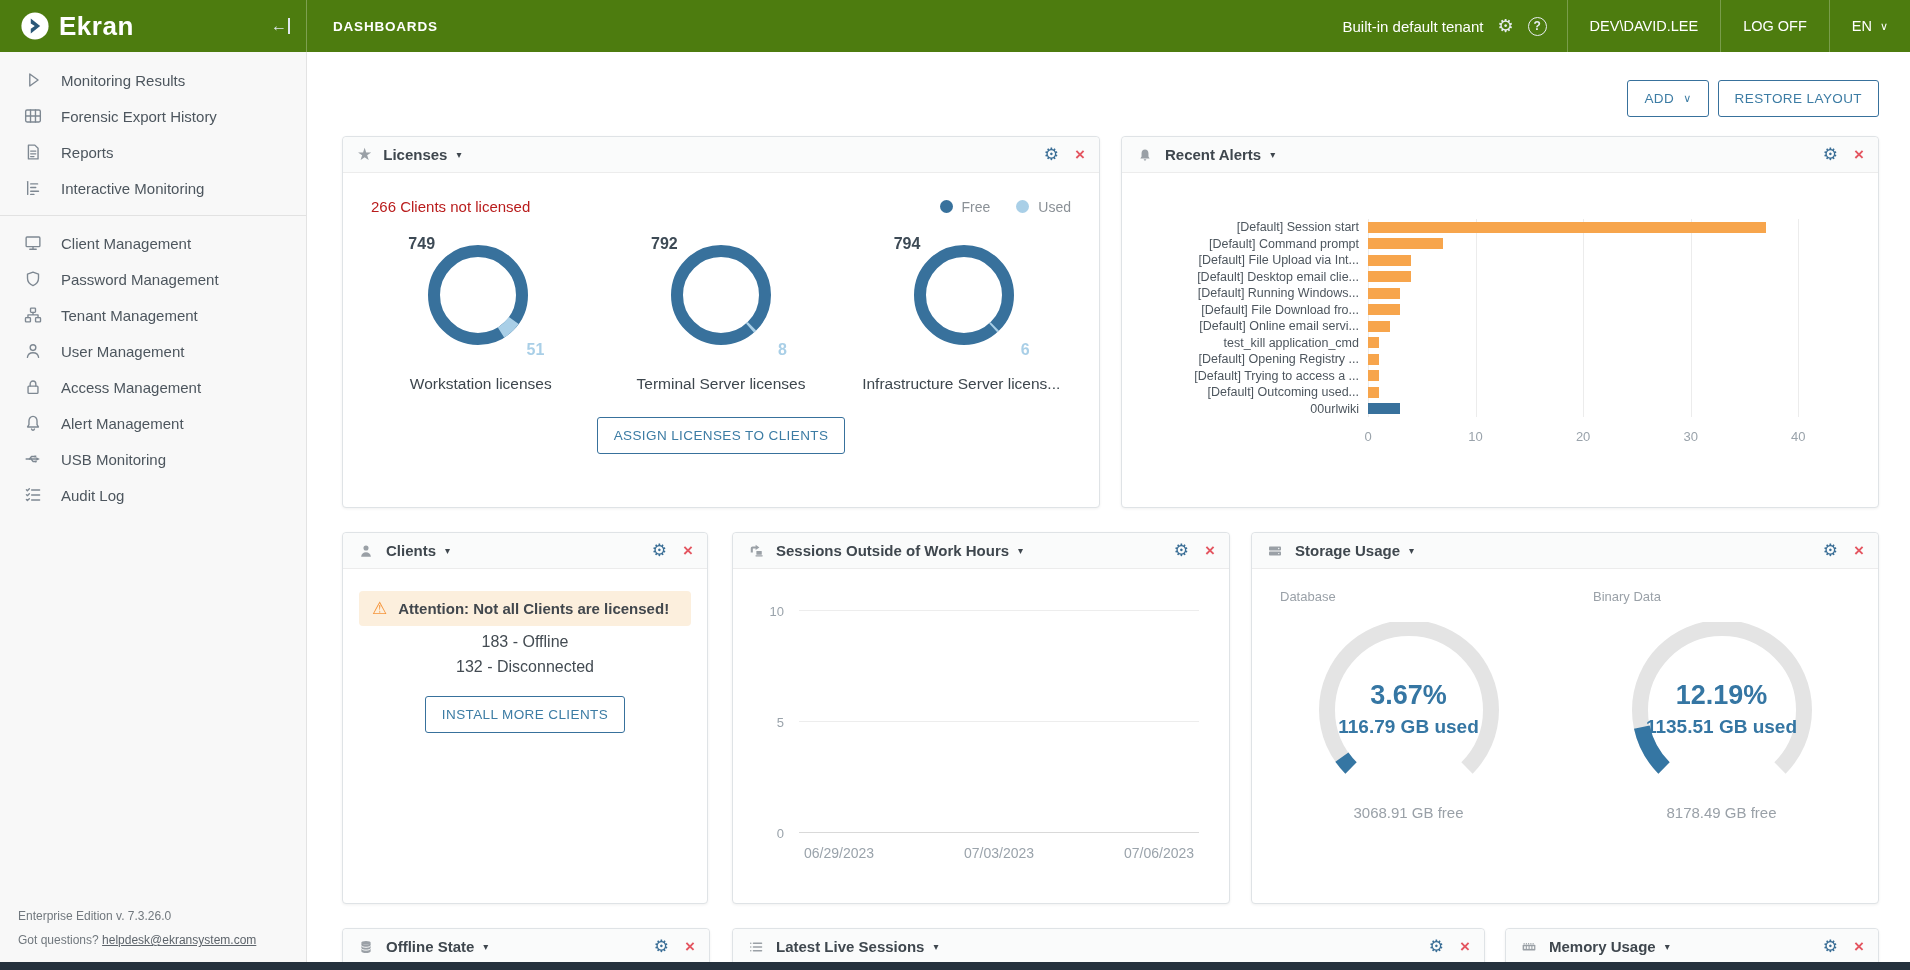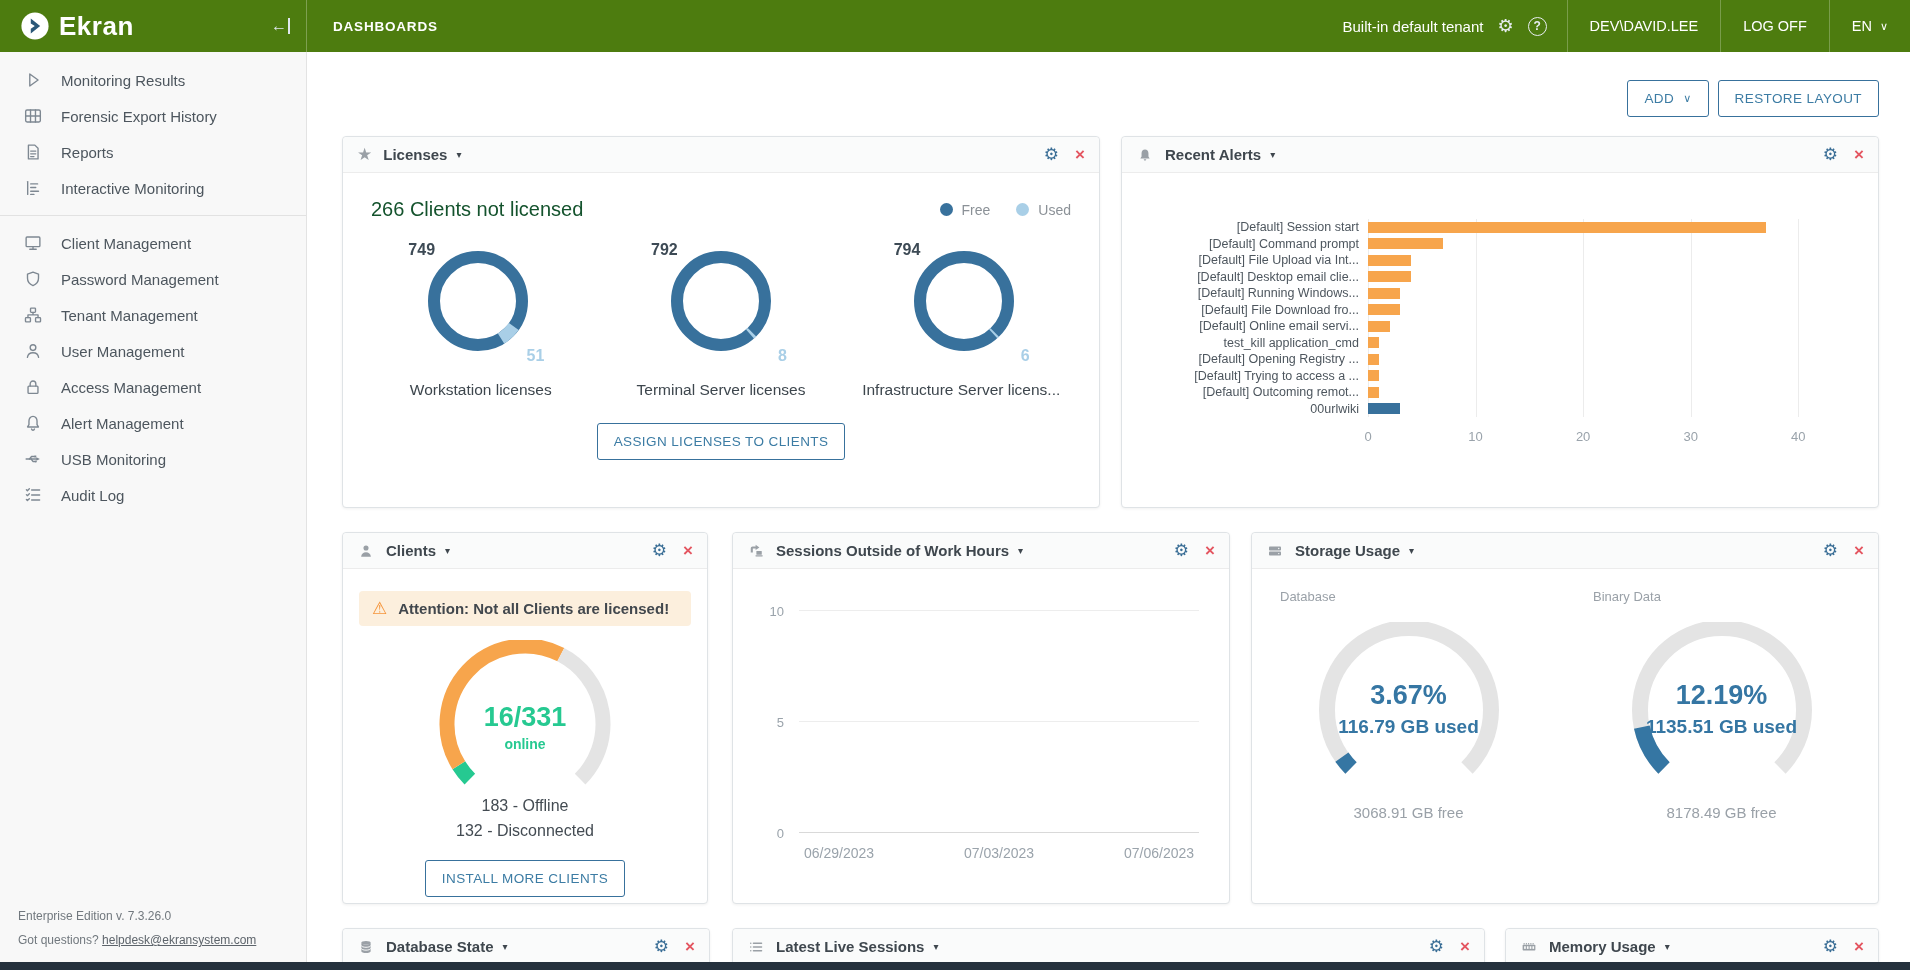--- a/index.html
+++ b/index.html
@@ -38,21 +38,21 @@
   .w-head { height:36px; display:flex; align-items:center; padding:0 14px; background:#fafbfb; border-bottom:1px solid #ececec; border-radius:4px 4px 0 0; }
   .w-icon { color:#9aa0a6; margin-right:11px; display:flex; align-items:center; font-size:17px; line-height:1; }
   .w-title { font-size:15px; font-weight:700; color:#3f474e; cursor:pointer; }
   .w-caret { font-size:10px; color:#3f474e; margin-left:9px; cursor:pointer; }
   .w-spacer { flex:1; }
   .w-gear { color:#3a6e96; font-size:17px; cursor:pointer; }
   .w-close { color:#e45560; font-size:17px; font-weight:700; margin-left:16px; cursor:pointer; }
 
   
   .lic-top { display:flex; justify-content:space-between; align-items:center; padding:25px 28px 0; }
-  .lic-note { color:#14532d; font-size:20px; }
+  .lic-note { color:#b91c1c; font-size:15px; }
   .legend { display:flex; gap:26px; align-items:center; }
   .legend-item { display:flex; gap:9px; align-items:center; color:#8b9197; font-size:14px; }
   .dot { width:13px; height:13px; border-radius:50%; }
   .donut-row { display:flex; justify-content:space-around; padding:24px 14px 0; }
   .donut-box { position:relative; width:160px; height:120px; display:flex; justify-content:center; }
   .d-free { position:absolute; left:10px; top:-4px; font-size:16px; font-weight:700; color:#3d4a55; }
   .d-used { position:absolute; right:14px; bottom:0px; font-size:16px; font-weight:700; color:#a9cfe7; }
   .donut-labels { display:flex; justify-content:center; padding:16px 14px 0; }
   .donut-labels span { width:33%; text-align:center; font-size:15.5px; color:#3d464d; }
   .lic-btnrow { display:flex; justify-content:center; padding-top:24px; }
@@ -367,21 +367,21 @@
             <div class="ra-label">[Default] Session start</div>
             <div class="ra-label">[Default] Command prompt</div>
             <div class="ra-label">[Default] File Upload via Int...</div>
             <div class="ra-label">[Default] Desktop email clie...</div>
             <div class="ra-label">[Default] Running Windows...</div>
             <div class="ra-label">[Default] File Download fro...</div>
             <div class="ra-label">[Default] Online email servi...</div>
             <div class="ra-label">test_kill application_cmd</div>
             <div class="ra-label">[Default] Opening Registry ...</div>
             <div class="ra-label">[Default] Trying to access a ...</div>
-            <div class="ra-label">[Default] Outcoming remot...</div>
+            <div class="ra-label">[Default] Outcoming used...</div>
             <div class="ra-label">00urlwiki</div>
           </div>
         <div class="ra-plot" id="ra-plot">
             <div class="ra-grid" style="left: 0%;"></div>
             <div class="ra-grid" style="left: 22.2222%;"></div>
             <div class="ra-grid" style="left: 44.4444%;"></div>
             <div class="ra-grid" style="left: 66.6667%;"></div>
             <div class="ra-grid" style="left: 88.8889%;"></div>
             <div class="ra-rows">
               <div class="ra-row">
@@ -442,29 +442,20 @@
         </span>
         <span class="w-title">Clients</span>
         <span class="w-caret">▾</span>
         <span class="w-spacer"></span>
         <span class="w-gear">⚙</span>
         <span class="w-close">×</span>
       </div>
       <div class="warn">
         <span class="warn-icn">⚠</span>
         <span>Attention: Not all Clients are licensed!</span>
-      </div>
-      <div class="gauge-wrap">
-        <svg id="clients-gauge-svg" width="212" height="150" viewBox="0 0 212 150">
-            <path d="M 50.85 139.15 A 78 78 0 0 1 39.82 125.27" fill="none" stroke="#26c991" stroke-width="15"></path>
-            <path d="M 39.82 125.27 A 78 78 0 0 1 141.81 14.70" fill="none" stroke="#f7a54c" stroke-width="15"></path>
-            <path d="M 141.81 14.70 A 78 78 0 0 1 161.15 139.15" fill="none" stroke="#e4e4e4" stroke-width="15"></path>
-          </svg>
-        <div class="g-main">16/331</div>
-        <div class="g-sub">online</div>
       </div>
       <div class="cl-line">183 - Offline</div>
       <div class="cl-line">132 - Disconnected</div>
       <div class="cl-btnrow">
         <button class="btn-outline">
           <span>INSTALL MORE CLIENTS</span>
         </button>
       </div>
     </div>
 
@@ -561,21 +552,21 @@
 
     <div class="widget" style="left:35px; top:876px; width:368px; height:80px;">
       <div class="w-head">
         <span class="w-icon">
           <svg class="head-svg" viewBox="0 0 24 24" fill="currentColor">
               <ellipse cx="12" cy="6.3" rx="6.2" ry="2.4"></ellipse>
               <path d="M5.8 6.3 V17.6 C5.8 18.9 8.6 20 12 20 C15.4 20 18.2 18.9 18.2 17.6 V6.3 C18.2 7.6 15.4 8.7 12 8.7 C8.6 8.7 5.8 7.6 5.8 6.3 Z"></path>
               <path d="M5.8 10.1 C5.8 11.4 8.6 12.4 12 12.4 C15.4 12.4 18.2 11.4 18.2 10.1 M5.8 13.9 C5.8 15.2 8.6 16.2 12 16.2 C15.4 16.2 18.2 15.2 18.2 13.9" stroke="#fafbfb" stroke-width="1.3" fill="none"></path>
             </svg>
         </span>
-        <span class="w-title">Database State</span>
+        <span class="w-title">Offline State</span>
         <span class="w-caret">▾</span>
         <span class="w-spacer"></span>
         <span class="w-gear">⚙</span>
         <span class="w-close">×</span>
       </div>
     </div>
 
     <div class="widget" style="left:425px; top:876px; width:753px; height:80px;">
       <div class="w-head">
         <span class="w-icon">

